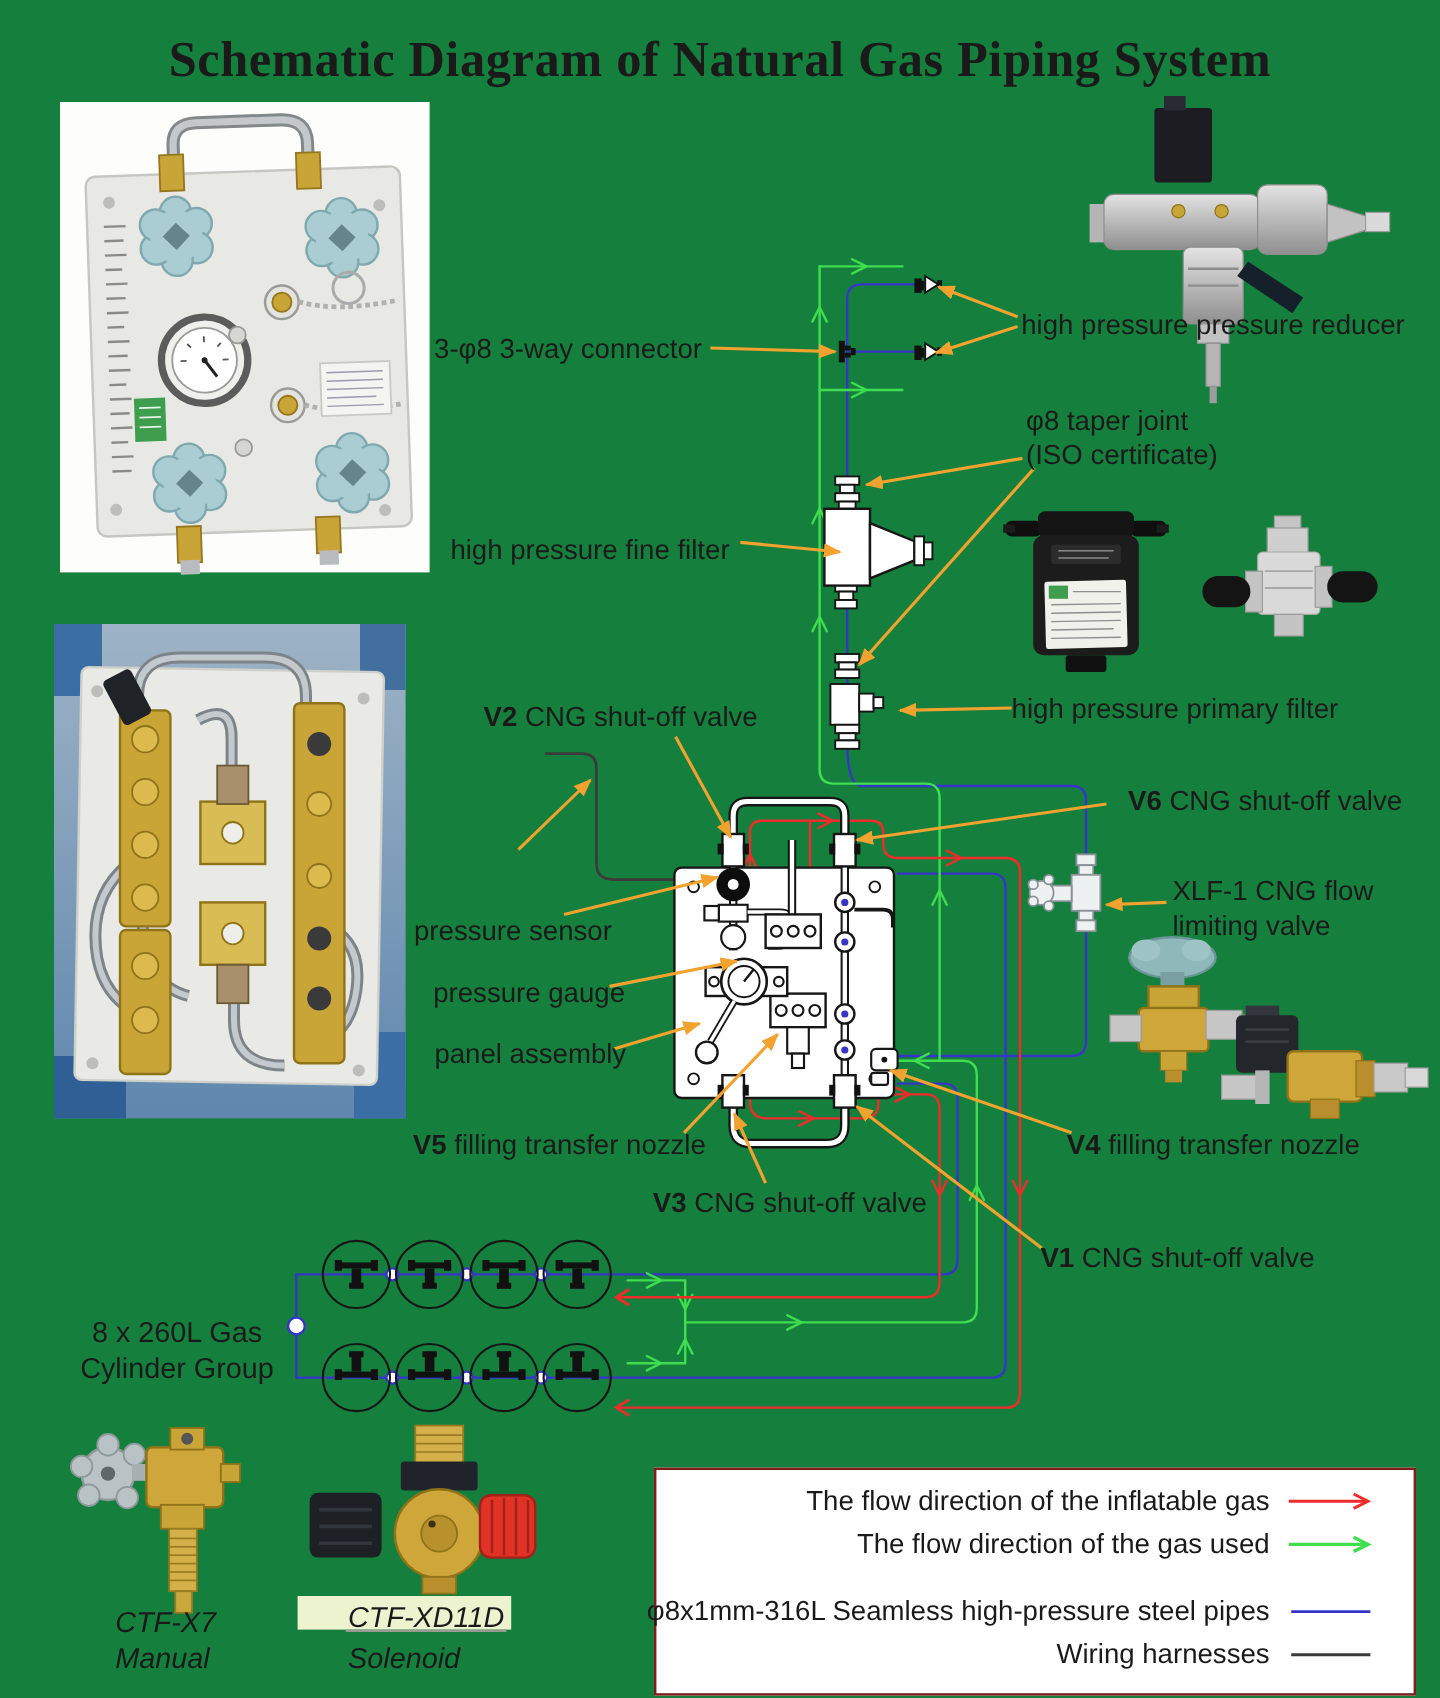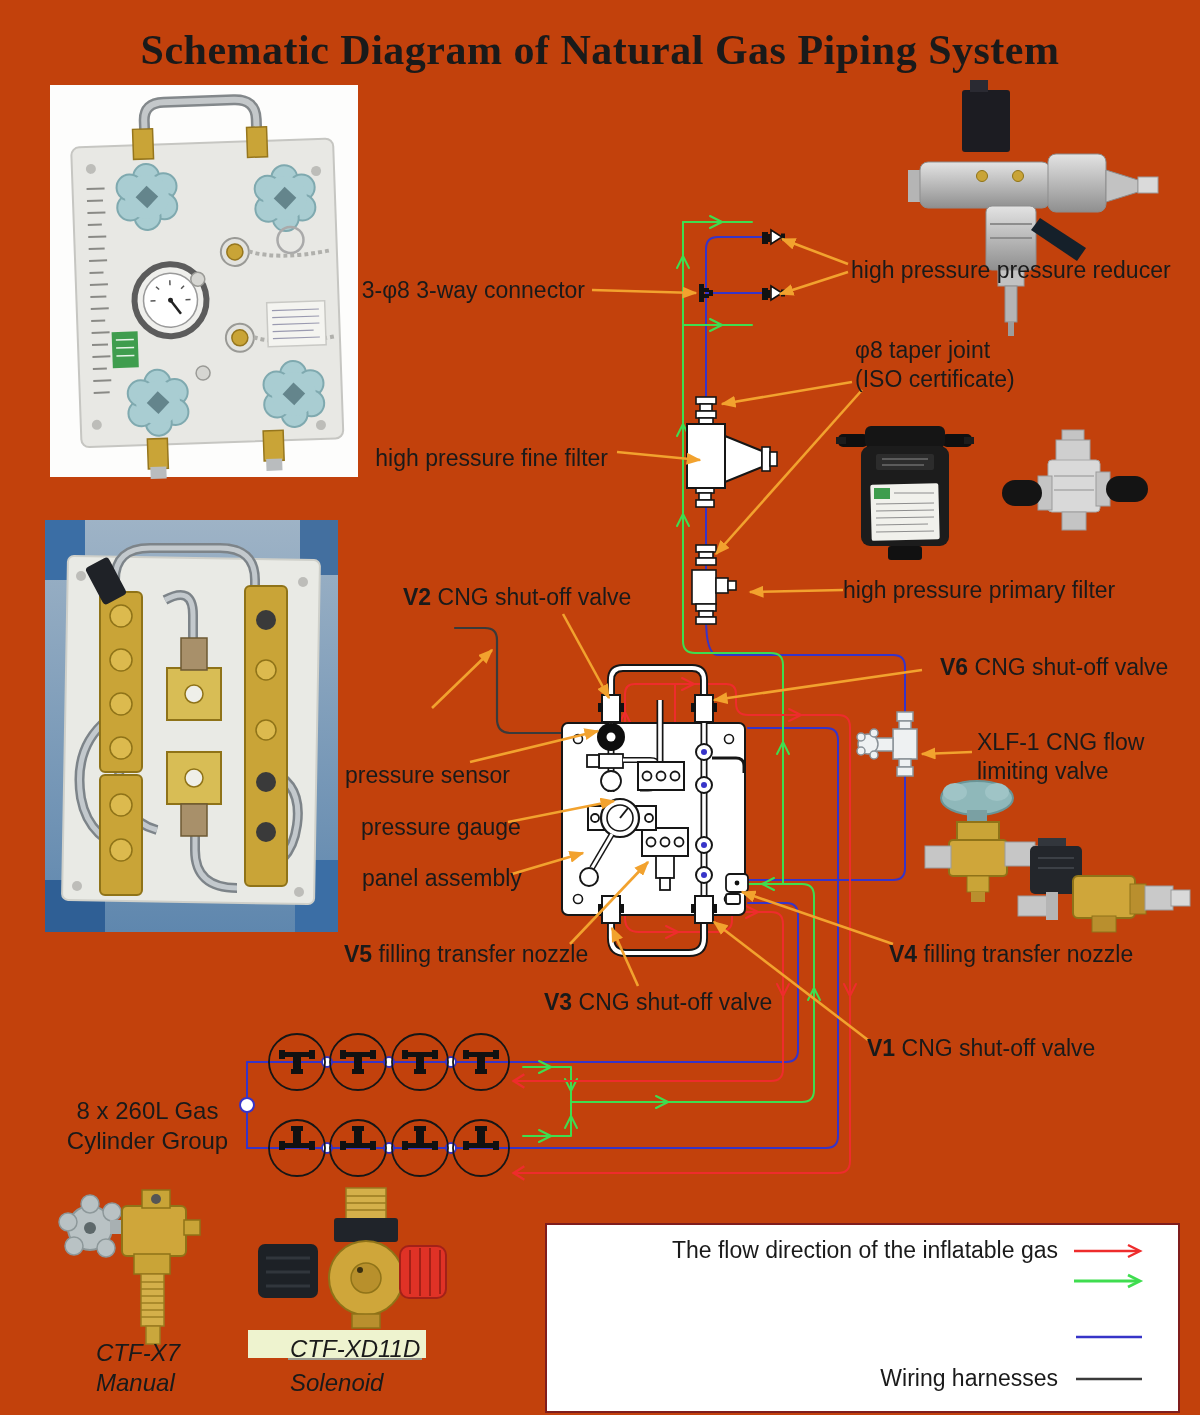--- a/index.html
+++ b/index.html
@@ -1,19 +1,19 @@
 <!DOCTYPE html>
 <html style="--c-orange: #f2a22e; --c-red: #ee2c2c; --c-green: #3fdd4f; --c-blue: #3734c8; --c-wire: #3a3a3a;"><head>
 <meta charset="utf-8">
 <style>
   :root{
     --c-orange:#f2a22e; --c-red:#ee2c2c; --c-green:#3fdd4f; --c-blue:#3734c8; --c-wire:#3a3a3a;
   }
   html,body{margin:0;padding:0;background:#fff;}
-  #stage{position:relative;width:1200px;height:1415px;background:#c2410c;overflow:hidden;
+  #stage{position:relative;width:1200px;height:1415px;background:#15803d;overflow:hidden;
          font-family:"Liberation Sans",sans-serif;color:#1a1a1a;}
   .title{position:absolute;left:0;top:26px;width:100%;text-align:center;
          font-family:"Liberation Serif",serif;font-weight:700;font-size:42px;letter-spacing:0.5px;}
   .lbl{position:absolute;font-size:23px;line-height:1.26;white-space:nowrap;}
   .lbl b{font-weight:700;}
   .r{text-align:right;}
   .c{text-align:center;}
   #schem{position:absolute;left:0;top:0;}
   .pipe{fill:none;stroke-width:2;stroke-linejoin:round;stroke-linecap:round;}
   .pl-blue{stroke:var(--c-blue);}
@@ -744,26 +744,28 @@
 
   <div class="legend">
     <div class="leg-row" style="top:12px;">
       <span class="lg-txt">The flow direction of the inflatable gas</span>
       <svg width="78" height="16">
         <line x1="2" y1="8" x2="66" y2="8" style="stroke:var(--c-red)" stroke-width="2.4"></line>
         <path d="M 56,2 L 68,8 L 56,14" style="stroke:var(--c-red)" stroke-width="2.4" fill="none"></path>
       </svg>
     </div>
     <div class="leg-row" style="top:48px;">
+      <span class="lg-txt">The flow direction of the gas used</span>
       <svg width="78" height="16">
         <line x1="2" y1="8" x2="66" y2="8" style="stroke:var(--c-green)" stroke-width="2.8"></line>
         <path d="M 56,2 L 68,8 L 56,14" style="stroke:var(--c-green)" stroke-width="2.8" fill="none"></path>
       </svg>
     </div>
     <div class="leg-row" style="top:104px;">
+      <span class="lg-txt">φ8x1mm-316L Seamless high-pressure steel pipes</span>
       <svg width="78" height="16">
         <line x1="4" y1="8" x2="70" y2="8" style="stroke:var(--c-blue)" stroke-width="2.4"></line>
       </svg>
     </div>
     <div class="leg-row" style="top:140px;">
       <span class="lg-txt">Wiring harnesses</span>
       <svg width="78" height="16">
         <line x1="4" y1="8" x2="70" y2="8" style="stroke:var(--c-wire)" stroke-width="2.6"></line>
       </svg>
     </div>

